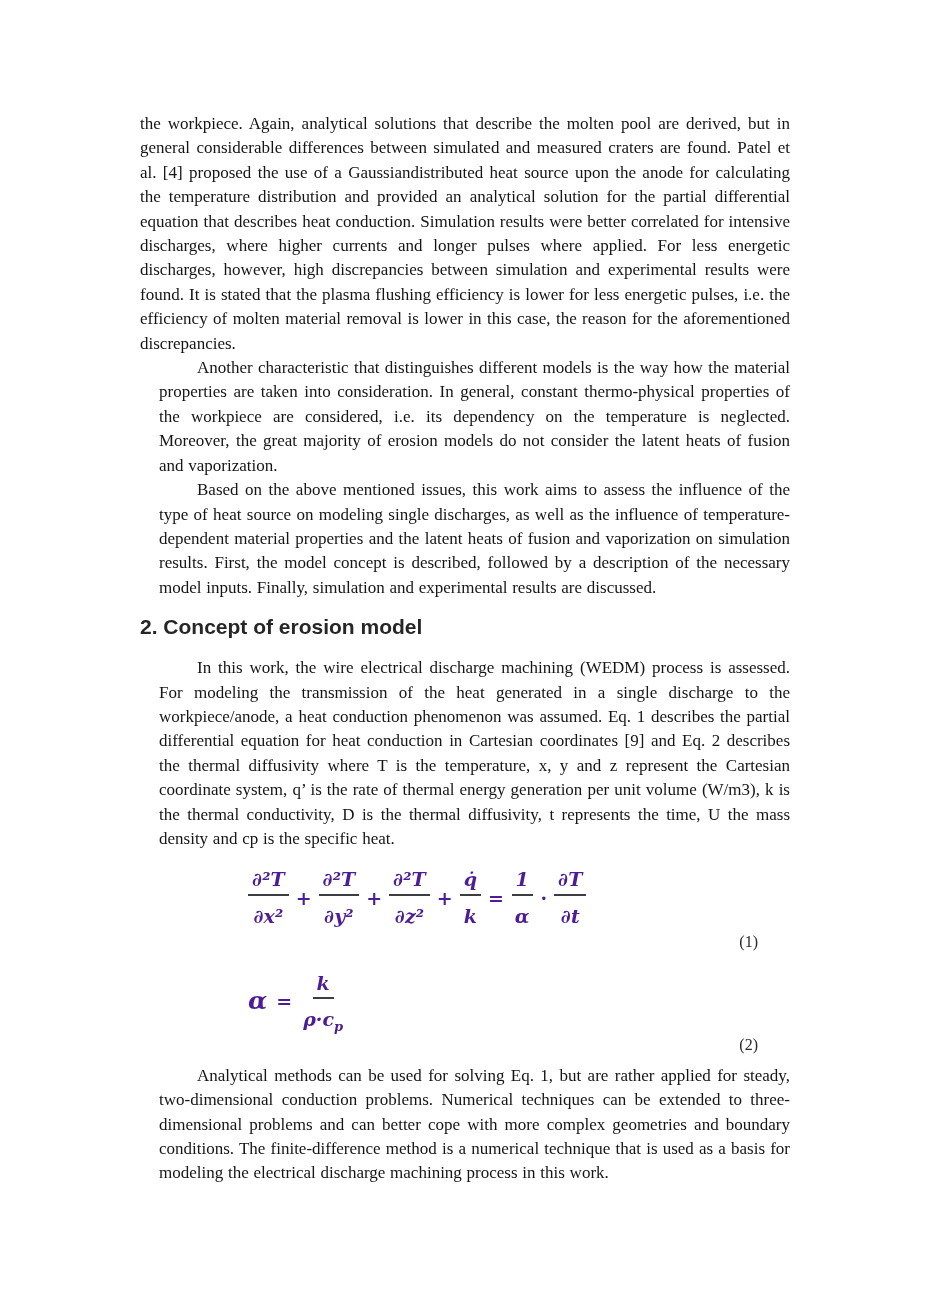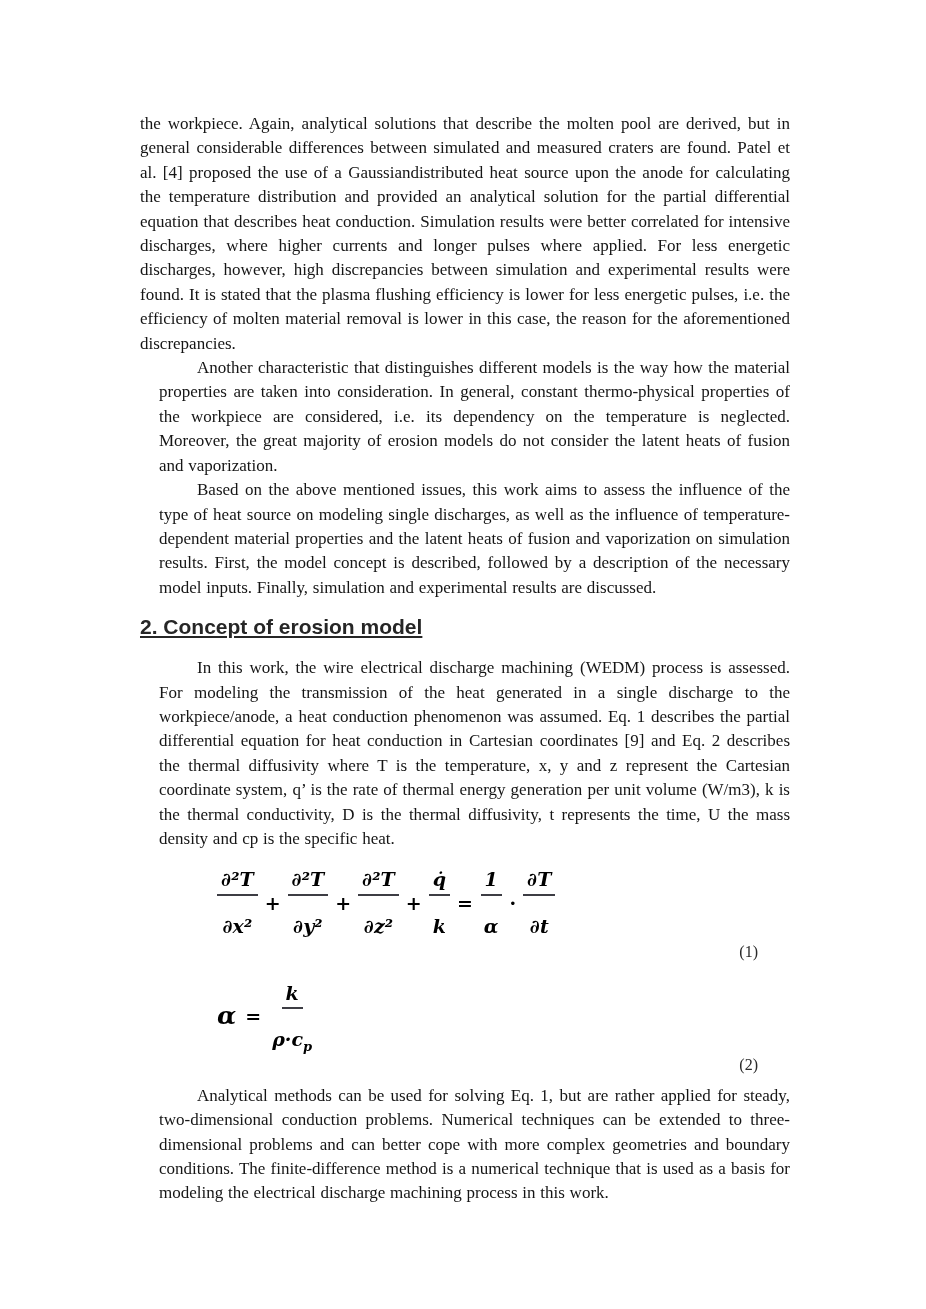--- a/index.html
+++ b/index.html
@@ -33,46 +33,45 @@
     text-indent: 38px;
     margin-left: 19px;
   }
   .section-heading {
     margin: 13px 0 15px 0;
     font-family: "Liberation Sans", sans-serif;
     font-weight: bold;
     font-size: 21px;
     line-height: 28px;
     color: #262626;
-    text-decoration: underline;
   }
   
   .eq-row {
     display: flex;
     align-items: center;
-    margin-left: 77px;
+    margin-left: 108px;
     font-family: "DejaVu Serif", serif;
     font-style: italic;
     font-weight: 600;
-    color: #000000;
+    color: #4c1d95;
     font-size: 19px;
   }
   .eq1-row { margin-top: 16px; }
   .eq2-row { margin-top: 16px; }
   .frac {
     display: inline-flex;
     flex-direction: column;
     align-items: center;
   }
   .frac .top {
     padding: 0 4px 2px 4px;
     border-bottom: 2px solid #3d3d44;
   }
   .frac .bot {
-    padding: 18px 4px 0 4px;
+    padding: 8px 4px 0 4px;
   }
   .op {
     margin: 0 7px;
     font-style: normal;
     font-weight: 600;
   }
   .eq2-row .lhs {
     font-size: 25px;
     margin-right: 2px;
   }

